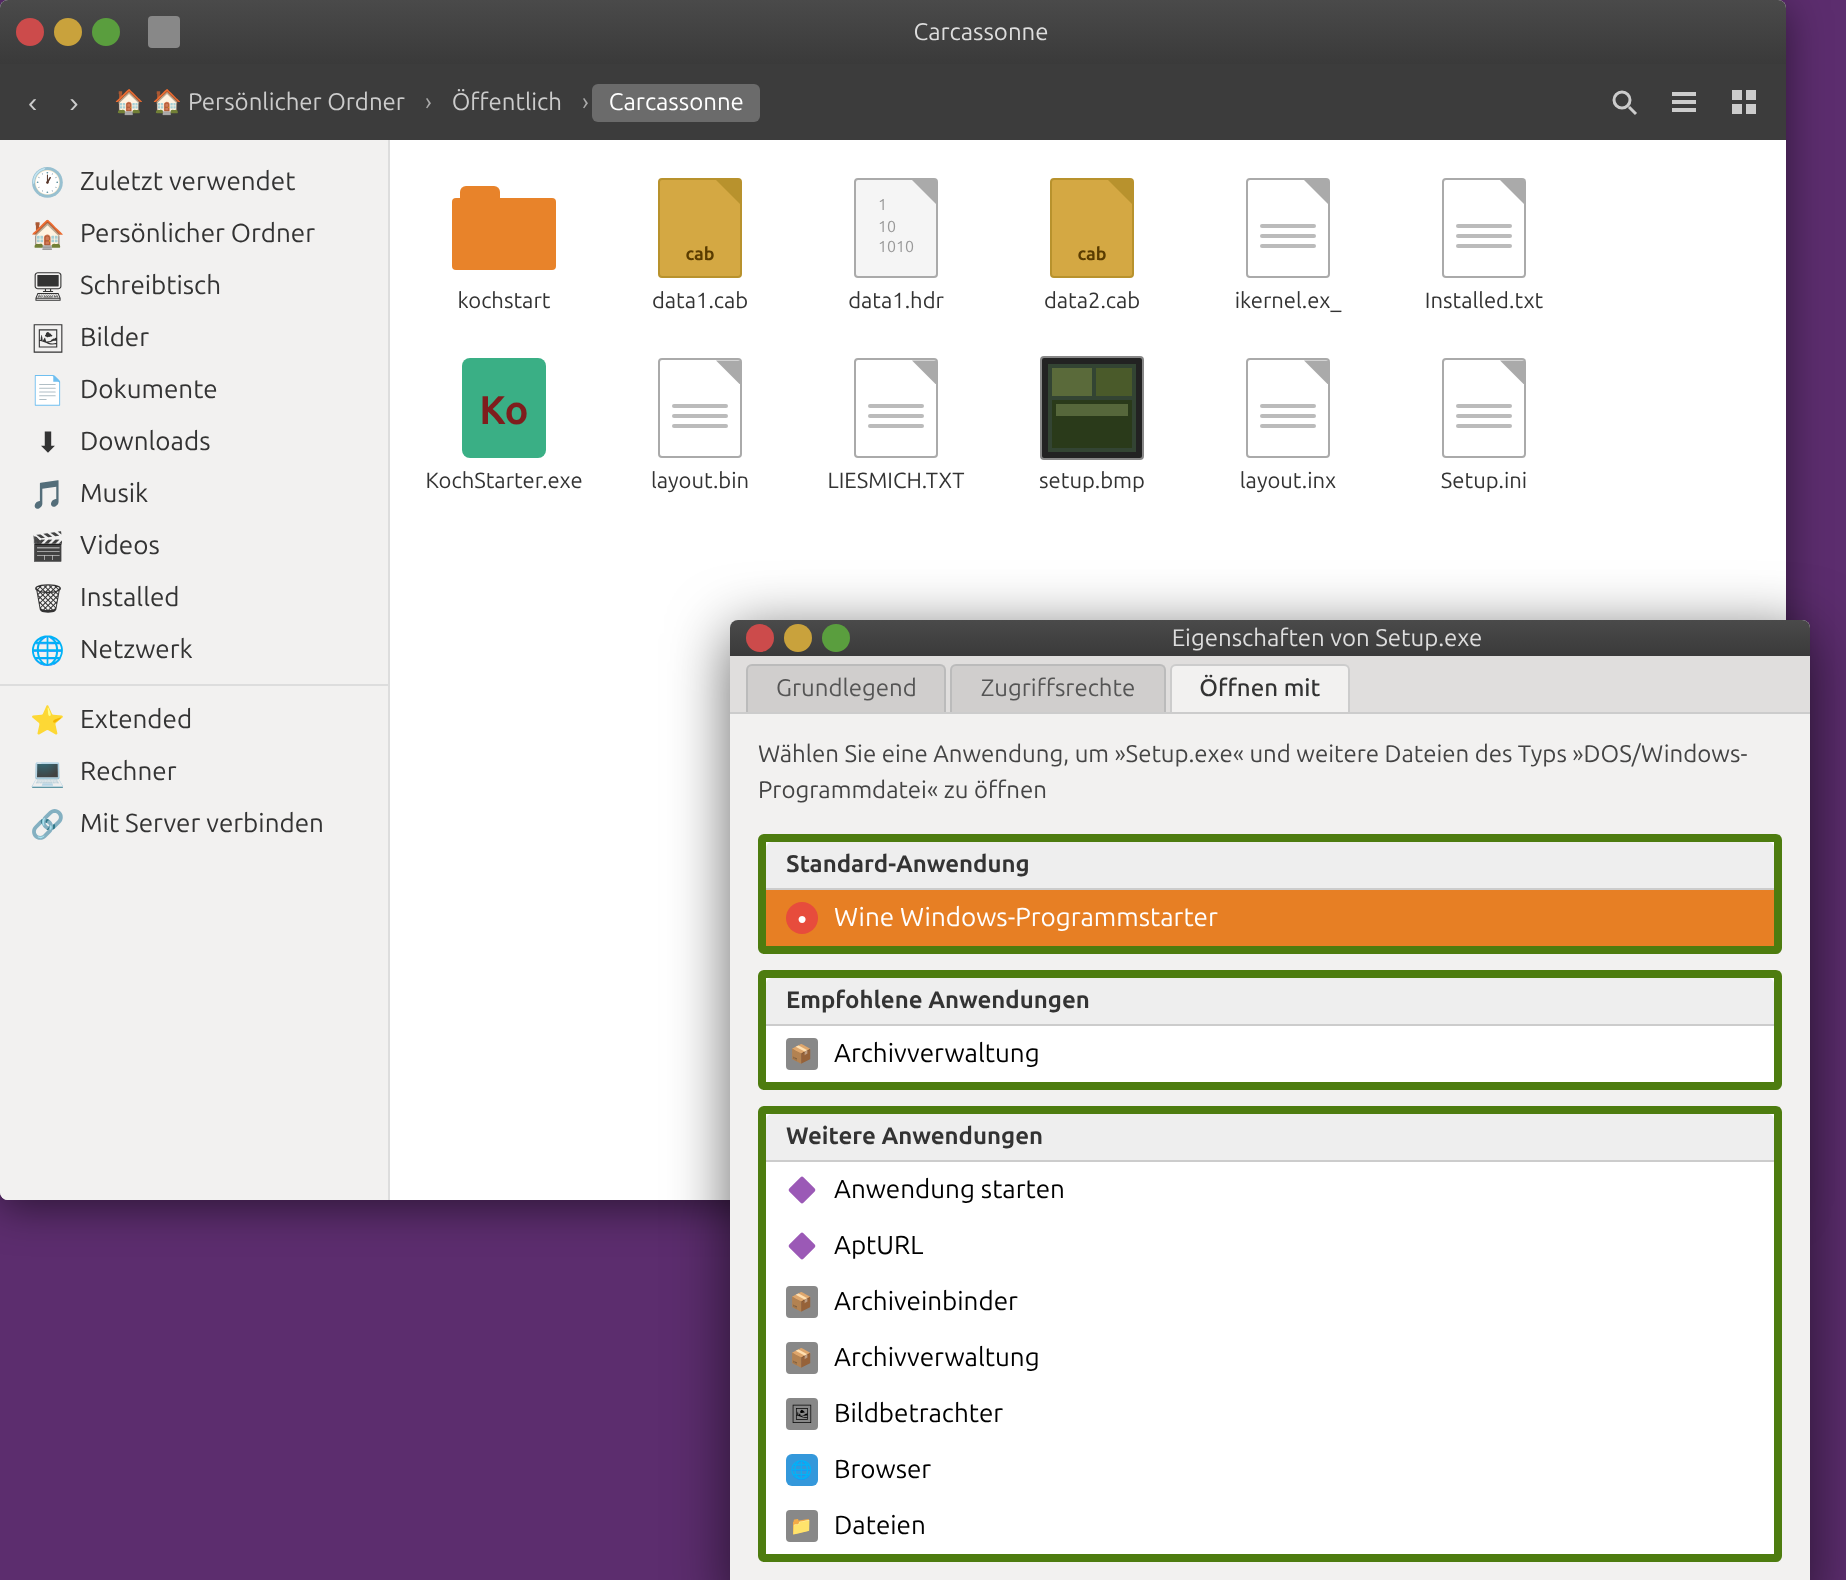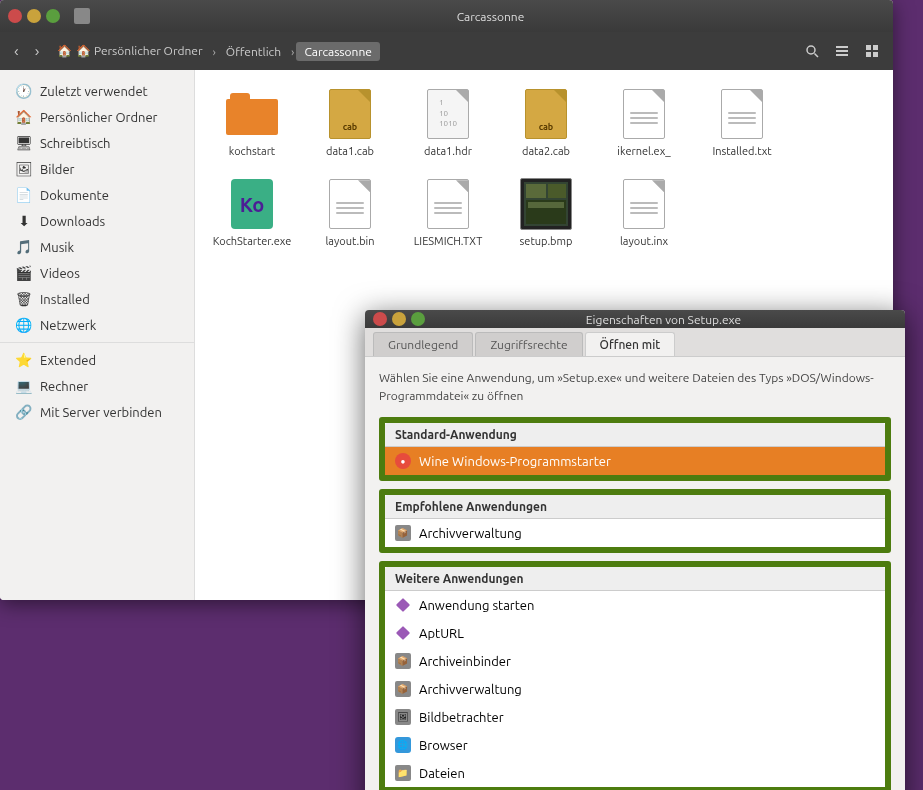--- a/index.html
+++ b/index.html
@@ -248,21 +248,21 @@
       clip-path: polygon(0 0, 100% 100%, 100% 0);
     }
 
     .ko-icon {
       width: 42px; height: 50px;
       background: #3aaf85;
       border-radius: 4px;
       display: flex;
       align-items: center;
       justify-content: center;
-      color: #4c1d95;
+      color: #7f1d1d;
       font-size: 20px;
       font-weight: bold;
     }
 
     .bmp-icon {
       width: 52px; height: 52px;
       border: 1.5px solid #888;
       border-radius: 2px;
       overflow: hidden;
       background: #222;
@@ -346,21 +346,21 @@
     }
     .dialog-description {
       font-size: 12px;
       color: #444;
       margin-bottom: 12px;
       line-height: 1.5;
     }
 
     .app-section {
       background: #fff;
-      border: 6px solid #4d7c0f;
+      border: 4px solid #4d7c0f;
       border-radius: 3px;
       margin-bottom: 8px;
     }
     .app-section-header {
       padding: 5px 10px;
       font-size: 12px;
       font-weight: bold;
       color: #333;
       background: #eee;
       border-bottom: 1px solid #ccc;
@@ -656,20 +656,32 @@
               <div class="file-line"></div>
                 <div class="file-line"></div>
                 <div class="file-line"></div>
             </div>
           </div>
         </div>
         <span class="file-name">layout.inx</span>
       </div>
 
 
+      <div class="file-item">
+        <div class="file-icon">
+          <div class="generic-file">
+            <div class="generic-file-lines">
+              <div class="file-line"></div>
+                <div class="file-line"></div>
+                <div class="file-line"></div>
+            </div>
+          </div>
+        </div>
+        <span class="file-name">Setup.ini</span>
+      </div>
 
     </div>
   </div>
 </div>
 
 <div class="dialog">
 
   <div class="dialog-title-bar">
     <button class="tb-btn tb-close"></button>
     <button class="tb-btn tb-minimize" style="background:#c9a23c;"></button>

